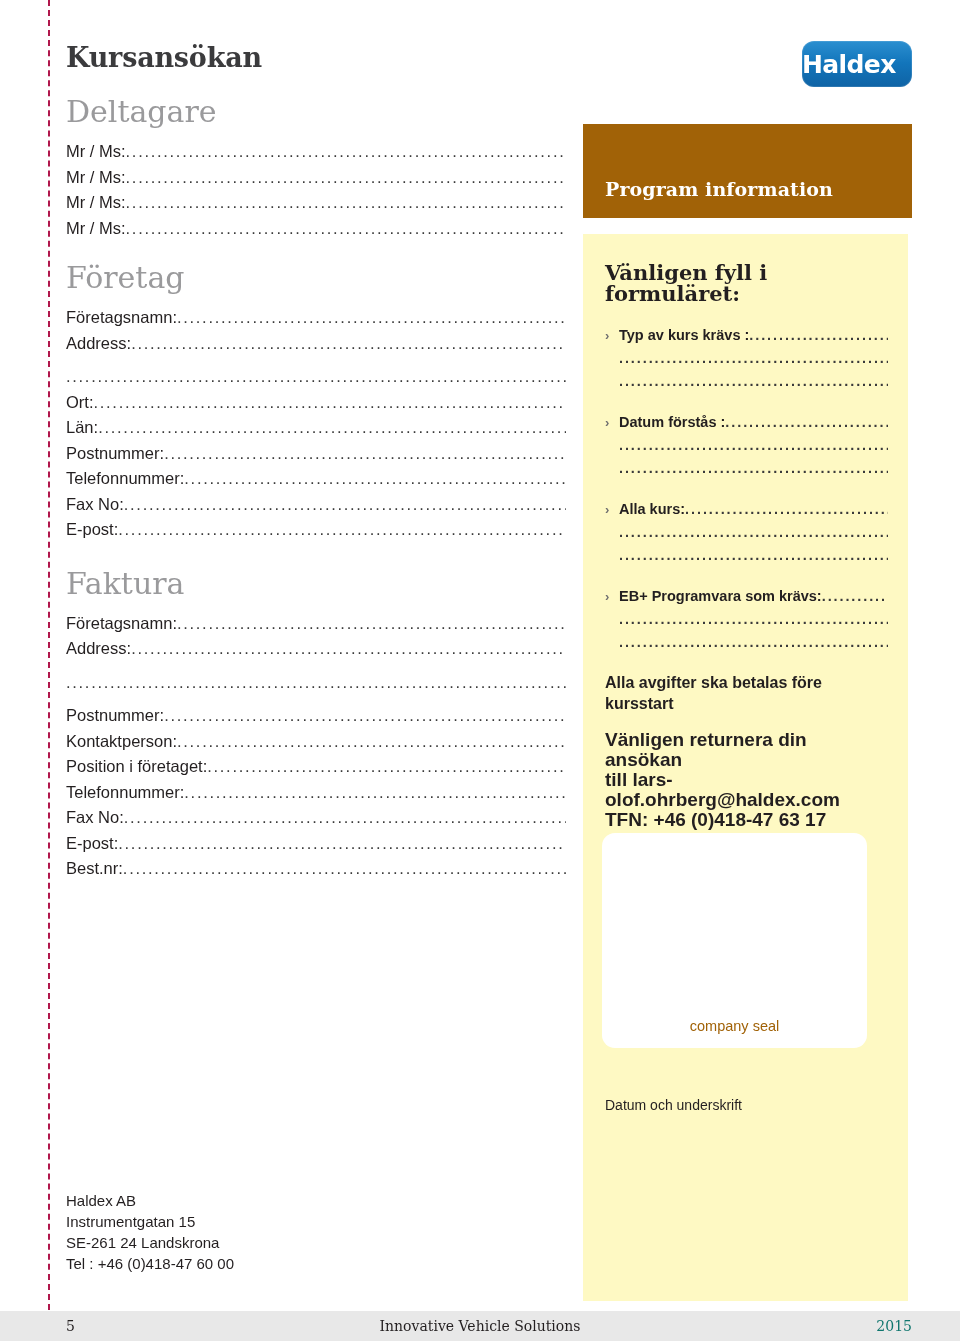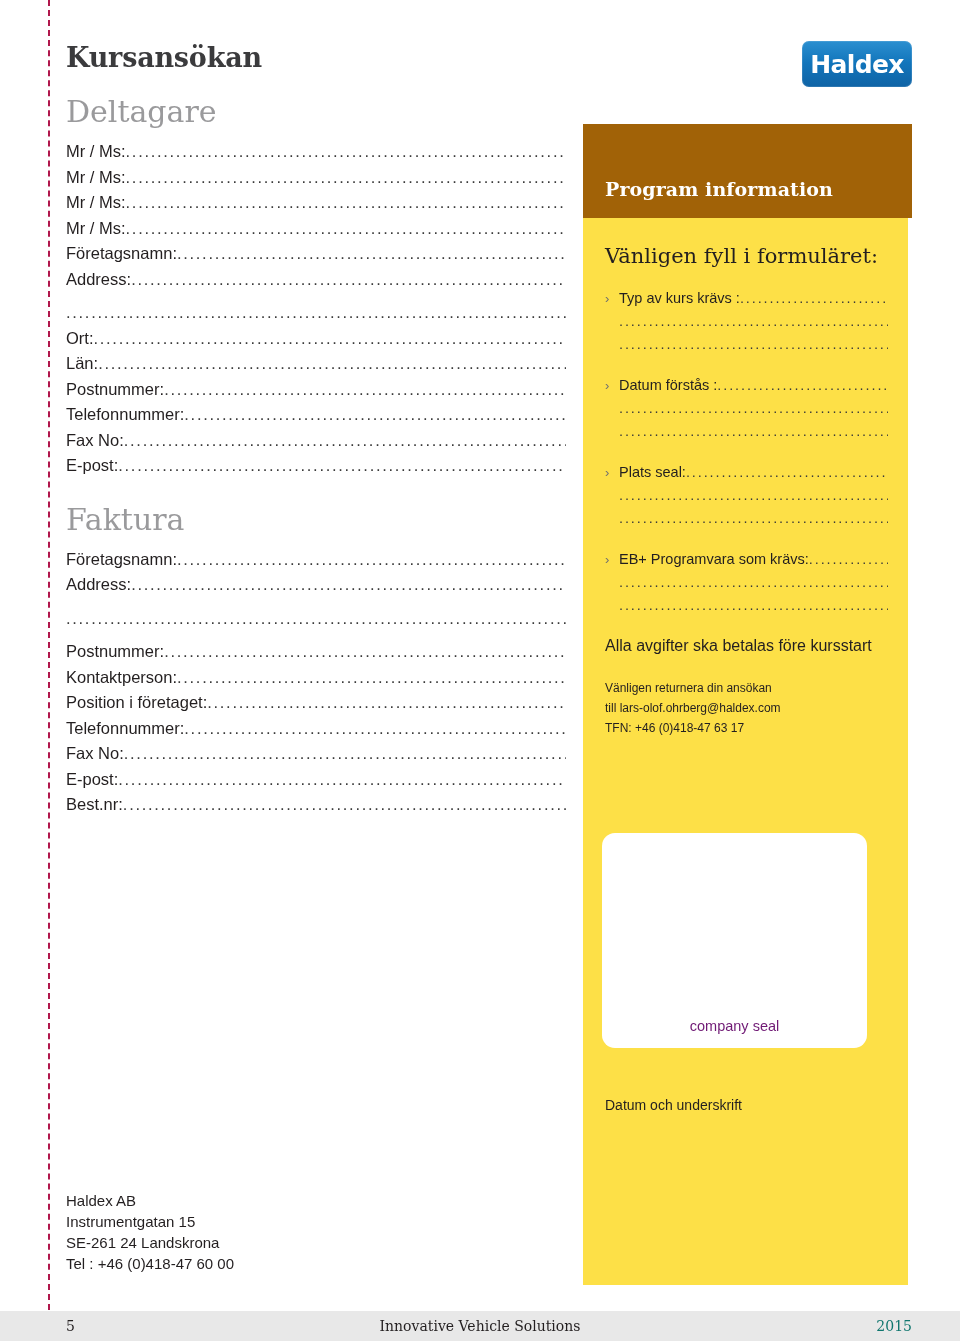--- a/index.html
+++ b/index.html
@@ -97,26 +97,26 @@
     color: #231f20;
   }
 
   
   .logo {
     position: absolute;
     left: 802px;
     top: 41px;
     width: 110px;
     height: 46px;
-    border-radius: 7px;
+    border-radius: 12px;
     background: linear-gradient(180deg, #2b8fd0 0%, #1275bb 48%, #0f63a5 100%);
     box-shadow: inset 0 0 0 1px rgba(255,255,255,0.12);
     display: flex;
     align-items: center;
-    justify-content: center;
+    justify-content: flex-start;
   }
   .logo-text {
     color: #ffffff;
     font-family: "DejaVu Sans", sans-serif;
     font-weight: bold;
     font-size: 25px;
     letter-spacing: -0.6px;
     line-height: 1;
   }
 
@@ -135,24 +135,25 @@
     color: #ffffff;
     font-family: "DejaVu Serif", serif;
     font-weight: bold;
     font-size: 19px;
     letter-spacing: 0.1px;
   }
 
   .panel-body {
     position: absolute;
     left: 583px;
-    top: 218px;
+    top: 234px;
     width: 325px;
     height: 1067px;
-    background: #fde047;
+    background: #fef9c3;
+    font-weight: bold;
   }
 
   .panel-inner {
     position: absolute;
     left: 22px;
     top: 28px;
     width: 283px;
   }
 
   .panel-lead {
@@ -201,43 +202,43 @@
     content: "..................................................................................";
   }
 
   .panel-note {
     font-size: 16px;
     line-height: 21px;
     color: #231f20;
     margin-top: 2px;
   }
   .panel-contact {
-    font-size: 12px;
+    font-size: 19px;
     line-height: 20px;
     color: #231f20;
-    margin-top: 22px;
+    margin-top: 16px;
   }
 
   .seal-box {
     position: absolute;
     left: 602px;
     top: 833px;
     width: 265px;
     height: 215px;
     background: #ffffff;
     border-radius: 13px;
   }
   .seal-label {
     position: absolute;
     left: 0;
     right: 0;
     bottom: 14px;
     text-align: center;
     font-size: 14.5px;
-    color: #701a75;
+    color: #a16207;
   }
 
   .sign-label {
     position: absolute;
     left: 605px;
     top: 1097px;
     font-size: 14px;
     color: #231f20;
   }
 
@@ -301,20 +302,21 @@
           <span class="leader"></span>
         </div>
         <div class="field-row">
           <span class="field-label">Mr / Ms:</span>
           <span class="leader"></span>
         </div>
         <div class="field-row">
           <span class="field-label">Mr / Ms:</span>
           <span class="leader"></span>
         </div>
+        <div class="section-head foretag">Företag</div>
         <div class="field-row">
           <span class="field-label">Företagsnamn:</span>
           <span class="leader"></span>
         </div>
         <div class="field-row">
           <span class="field-label">Address:</span>
           <span class="leader"></span>
         </div>
         <div class="spacer-8"></div>
         <div class="field-row continuation">
@@ -424,21 +426,21 @@
               <span class="chev">›</span>
               <span class="bullet-label">Datum förstås :</span>
               <span class="bullet-leader"></span>
             </div>
             <div class="sub-leader"></div>
             <div class="sub-leader"></div>
           </div>
           <div class="bullet-item">
             <div class="bullet-row">
               <span class="chev">›</span>
-              <span class="bullet-label">Plats seal:</span>
+              <span class="bullet-label">Alla kurs:</span>
               <span class="bullet-leader"></span>
             </div>
             <div class="sub-leader"></div>
             <div class="sub-leader"></div>
           </div>
           <div class="bullet-item">
             <div class="bullet-row">
               <span class="chev">›</span>
               <span class="bullet-label">EB+ Programvara som krävs:</span>
               <span class="bullet-leader"></span>

